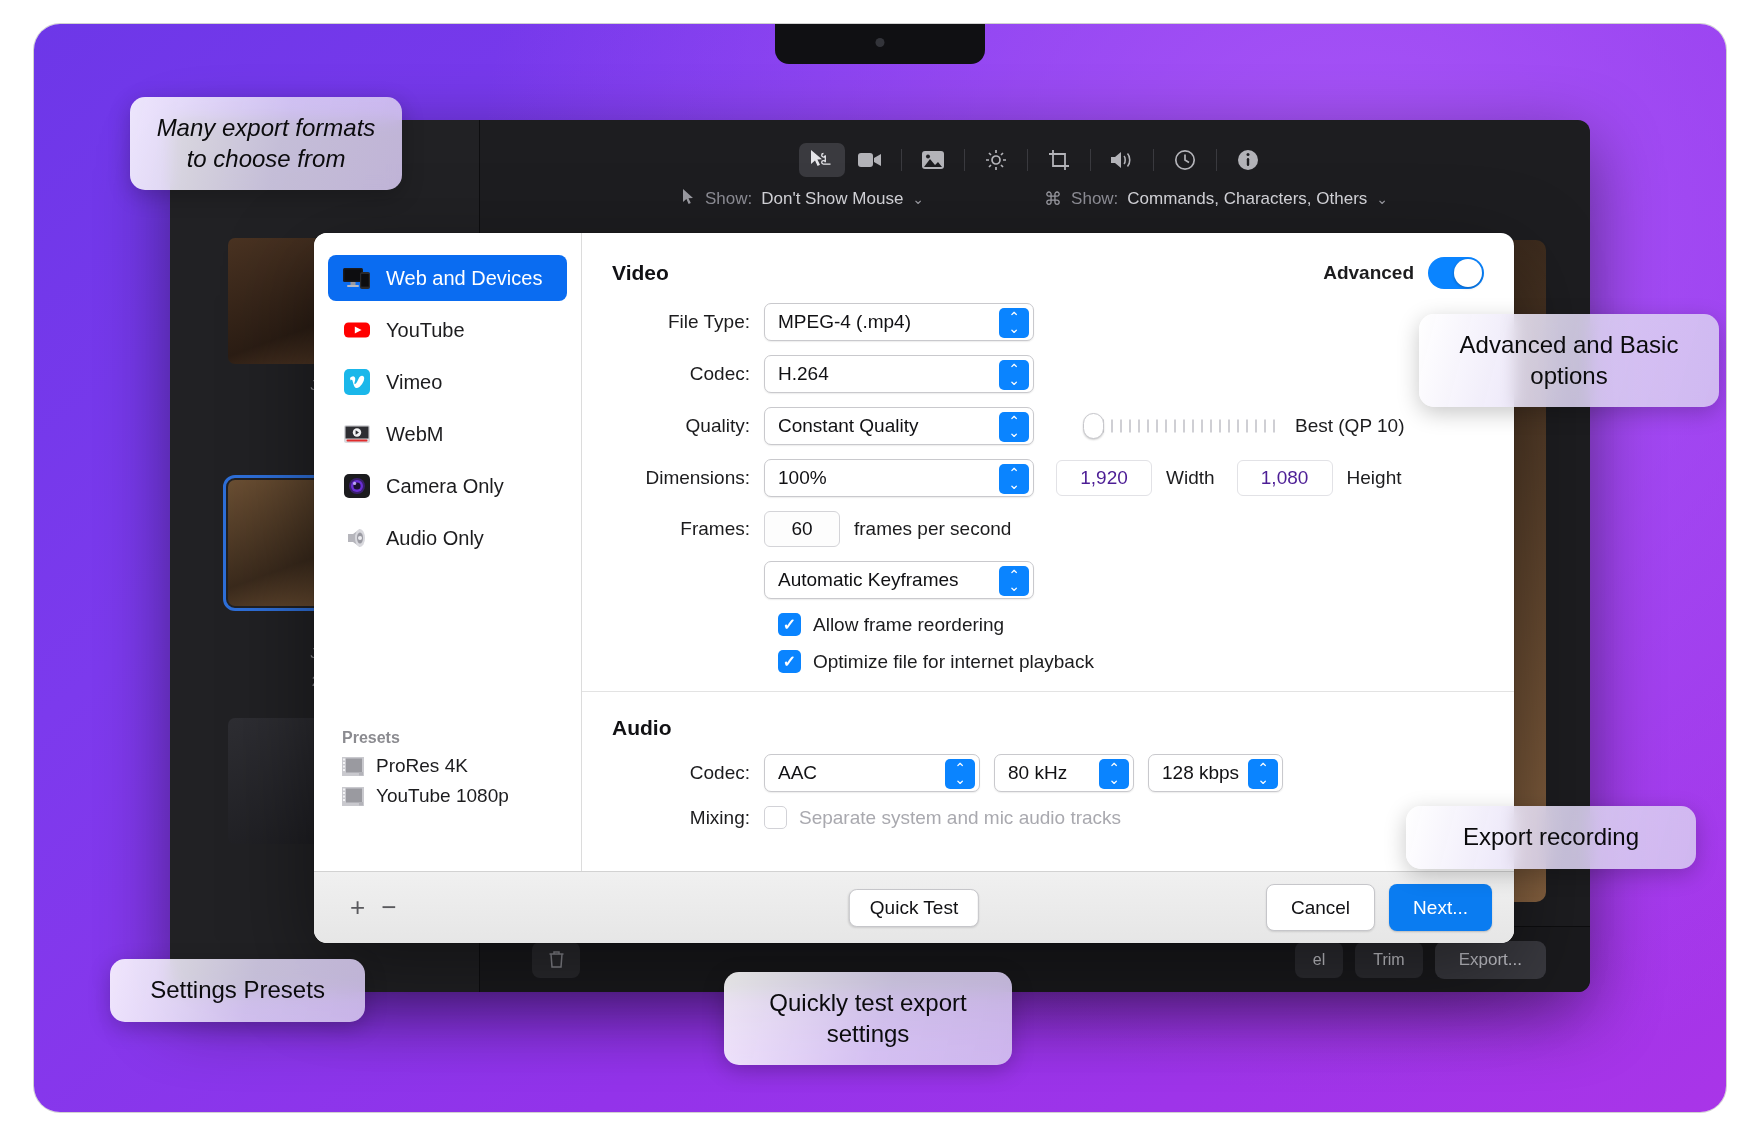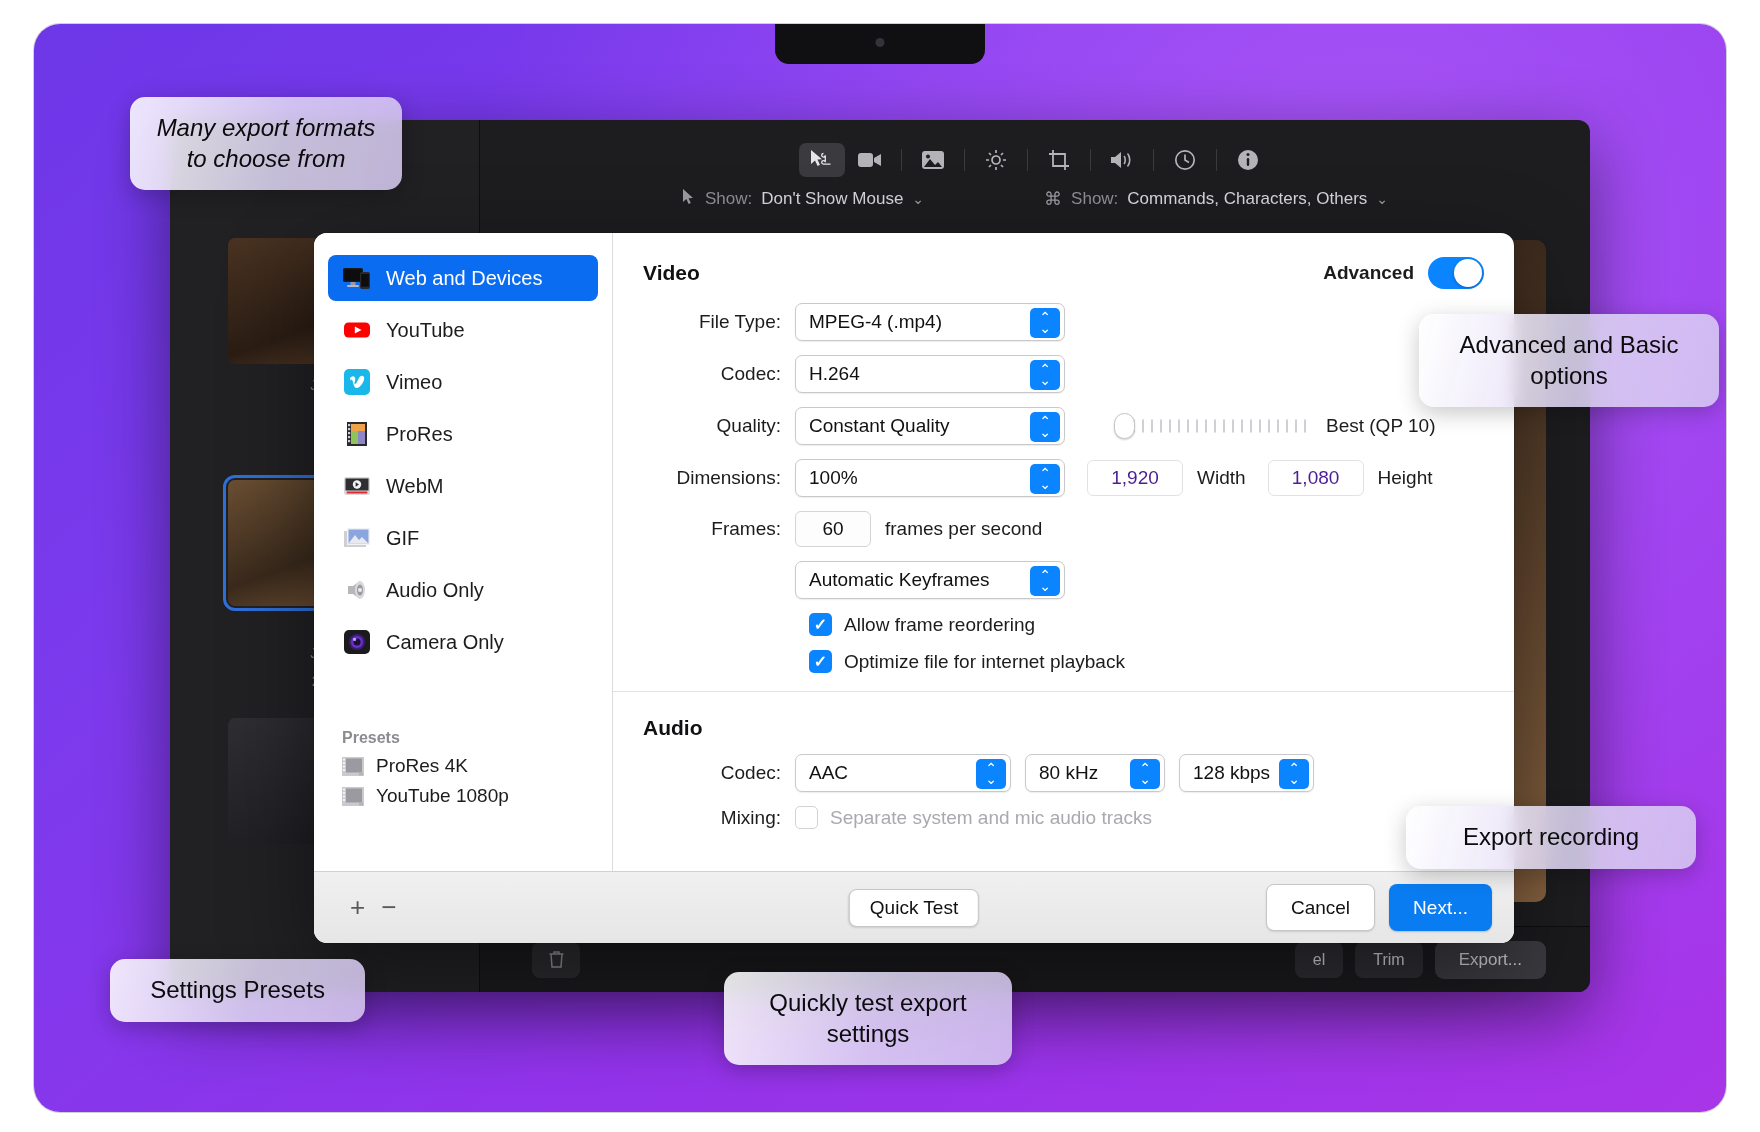--- a/index.html
+++ b/index.html
@@ -130,21 +130,21 @@
     width: 1200px; height: 710px;
     background: #ffffff;
     border-radius: 13px;
     box-shadow: 0 30px 90px rgba(0,0,0,.45), 0 0 0 1px rgba(0,0,0,.08);
     overflow: hidden;
     display: flex; flex-direction: column;
   }
   .modal-body { flex: 1; display: flex; min-height: 0; }
 
   .m-sidebar {
-    width: 299px; background: #ffffff;
+    width: 268px; background: #ffffff;
     border-right: 1px solid #dcdcdc;
     padding: 22px 14px 0 14px;
     display: flex; flex-direction: column;
   }
   .fmt {
     display: flex; align-items: center; gap: 14px;
     height: 46px; padding: 0 14px; border-radius: 8px;
     font-size: 20px; color: #1c1c1e; margin-bottom: 6px;
     cursor: default;
   }
@@ -442,88 +442,58 @@
           <div class="fmt">
             <span class="fmt-ico">
               <svg width="30" height="30" viewBox="0 0 30 30">
                   <rect x="2" y="2" width="26" height="26" rx="5" fill="#1ab7ea"></rect>
                   <path d="M8 11c1.5-1.6 3.3-2.6 4.6-1.1 1 1.2.7 3 .3 4.4-.3 1-.8 2.2-.2 2.6.8.5 2.1-1.4 2.9-3.1 1.3-2.9 2.1-5.4 4.6-5.1 2 .2 2.4 2.2 1.7 4.5-1 3.4-4.4 7.6-7 7.8-2.3.2-3-2.2-3.7-4.8-.5-1.8-.8-3.6-1.6-3.4-.3.1-.6.4-1 .8z" fill="#fff"></path>
                 </svg>
             </span>
             <span>Vimeo</span>
           </div>
 
-          <div class="fmt">
-            <span class="fmt-ico">
-              <svg width="30" height="30" viewBox="0 0 30 30">
-                <rect x="5" y="3" width="20" height="24" fill="#2a2a2e"></rect>
-                <rect x="9" y="5" width="14" height="20" fill="#e8e8ea"></rect>
-                <path d="M9 5h14v7H9z" fill="#f0a24b"></path>
-                <path d="M9 12h7v13H9z" fill="#8fc45a"></path>
-                <path d="M16 12h7v13h-7z" fill="#8e86c9"></path>
-                <g fill="#cfcfd4">
-                    <rect x="6" y="5" width="2.2" height="2.2"></rect>
-                    <rect x="6" y="9" width="2.2" height="2.2"></rect>
-                    <rect x="6" y="13" width="2.2" height="2.2"></rect>
-                    <rect x="6" y="17" width="2.2" height="2.2"></rect>
-                    <rect x="6" y="21" width="2.2" height="2.2"></rect>
-                  </g>
-              </svg>
-            </span>
-            <span>ProRes</span>
-          </div>
 
           <div class="fmt">
             <span class="fmt-ico">
               <svg width="30" height="30" viewBox="0 0 30 30">
                 <rect x="2" y="6" width="26" height="18" rx="2.5" fill="#d9d9dd"></rect>
                 <rect x="3.5" y="7.5" width="23" height="12" fill="#2e2e33"></rect>
                 <circle cx="15" cy="13.5" r="4.2" fill="#f2f2f4"></circle>
                 <path d="M13.6 11.3 L17 13.5 L13.6 15.7 Z" fill="#2e2e33"></path>
                 <rect x="4.5" y="20.4" width="21" height="2.2" rx="1" fill="#e02b2b"></rect>
               </svg>
             </span>
             <span>WebM</span>
           </div>
 
-          <div class="fmt">
-            <span class="fmt-ico">
-              <svg width="30" height="30" viewBox="0 0 30 30">
-                <rect x="2" y="8" width="22" height="16" fill="#cfcfd4"></rect>
-                <rect x="5" y="5" width="23" height="17" fill="#f2f2f5"></rect>
-                <rect x="6.5" y="6.5" width="20" height="14" fill="#8aa6e0"></rect>
-                <path d="M6.5 20.5 L13 12 L17 17 L20 14 L26.5 20.5 Z" fill="#e9e9f2"></path>
-              </svg>
-            </span>
-            <span>GIF</span>
-          </div>
-
-          <div class="fmt">
-            <span class="fmt-ico">
-              <svg width="30" height="30" viewBox="0 0 30 30">
-                <path d="M6 11h5l7-5v18l-7-5H6z" fill="#b6b6bc"></path>
-                <ellipse cx="18" cy="15" rx="5" ry="9" fill="#d8d8dd"></ellipse>
-                <ellipse cx="18" cy="15" rx="3" ry="5.5" fill="#9a9aa2"></ellipse>
-                <circle cx="18" cy="15" r="2" fill="#ececf0"></circle>
-              </svg>
-            </span>
-            <span>Audio Only</span>
-          </div>
 
           <div class="fmt">
             <span class="fmt-ico">
               <svg width="30" height="30" viewBox="0 0 30 30">
                 <rect x="2" y="3" width="26" height="24" rx="5" fill="#1b1b1e"></rect>
                 <circle cx="15" cy="15" r="8" fill="#3a1e6e"></circle>
                 <circle cx="15" cy="15" r="6" fill="#6a2fd4"></circle>
                 <circle cx="15" cy="15" r="3.6" fill="#1b1030"></circle>
                 <circle cx="12.6" cy="12.4" r="1.6" fill="#cfc0ff" opacity=".85"></circle>
               </svg>
             </span>
             <span>Camera Only</span>
+          </div>
+
+          <div class="fmt">
+            <span class="fmt-ico">
+              <svg width="30" height="30" viewBox="0 0 30 30">
+                <path d="M6 11h5l7-5v18l-7-5H6z" fill="#b6b6bc"></path>
+                <ellipse cx="18" cy="15" rx="5" ry="9" fill="#d8d8dd"></ellipse>
+                <ellipse cx="18" cy="15" rx="3" ry="5.5" fill="#9a9aa2"></ellipse>
+                <circle cx="18" cy="15" r="2" fill="#ececf0"></circle>
+              </svg>
+            </span>
+            <span>Audio Only</span>
           </div>
 
           <div class="presets-head">Presets</div>
 
           <div class="preset-row">
             <span class="preset-ico">
               <svg width="22" height="19" viewBox="0 0 22 19">
                   <rect x="0" y="0" width="22" height="19" fill="#c9c9ce"></rect>
                   <rect x="4" y="1.5" width="16" height="14" fill="#9a9aa0"></rect>
                   <g fill="#f3f3f5">

